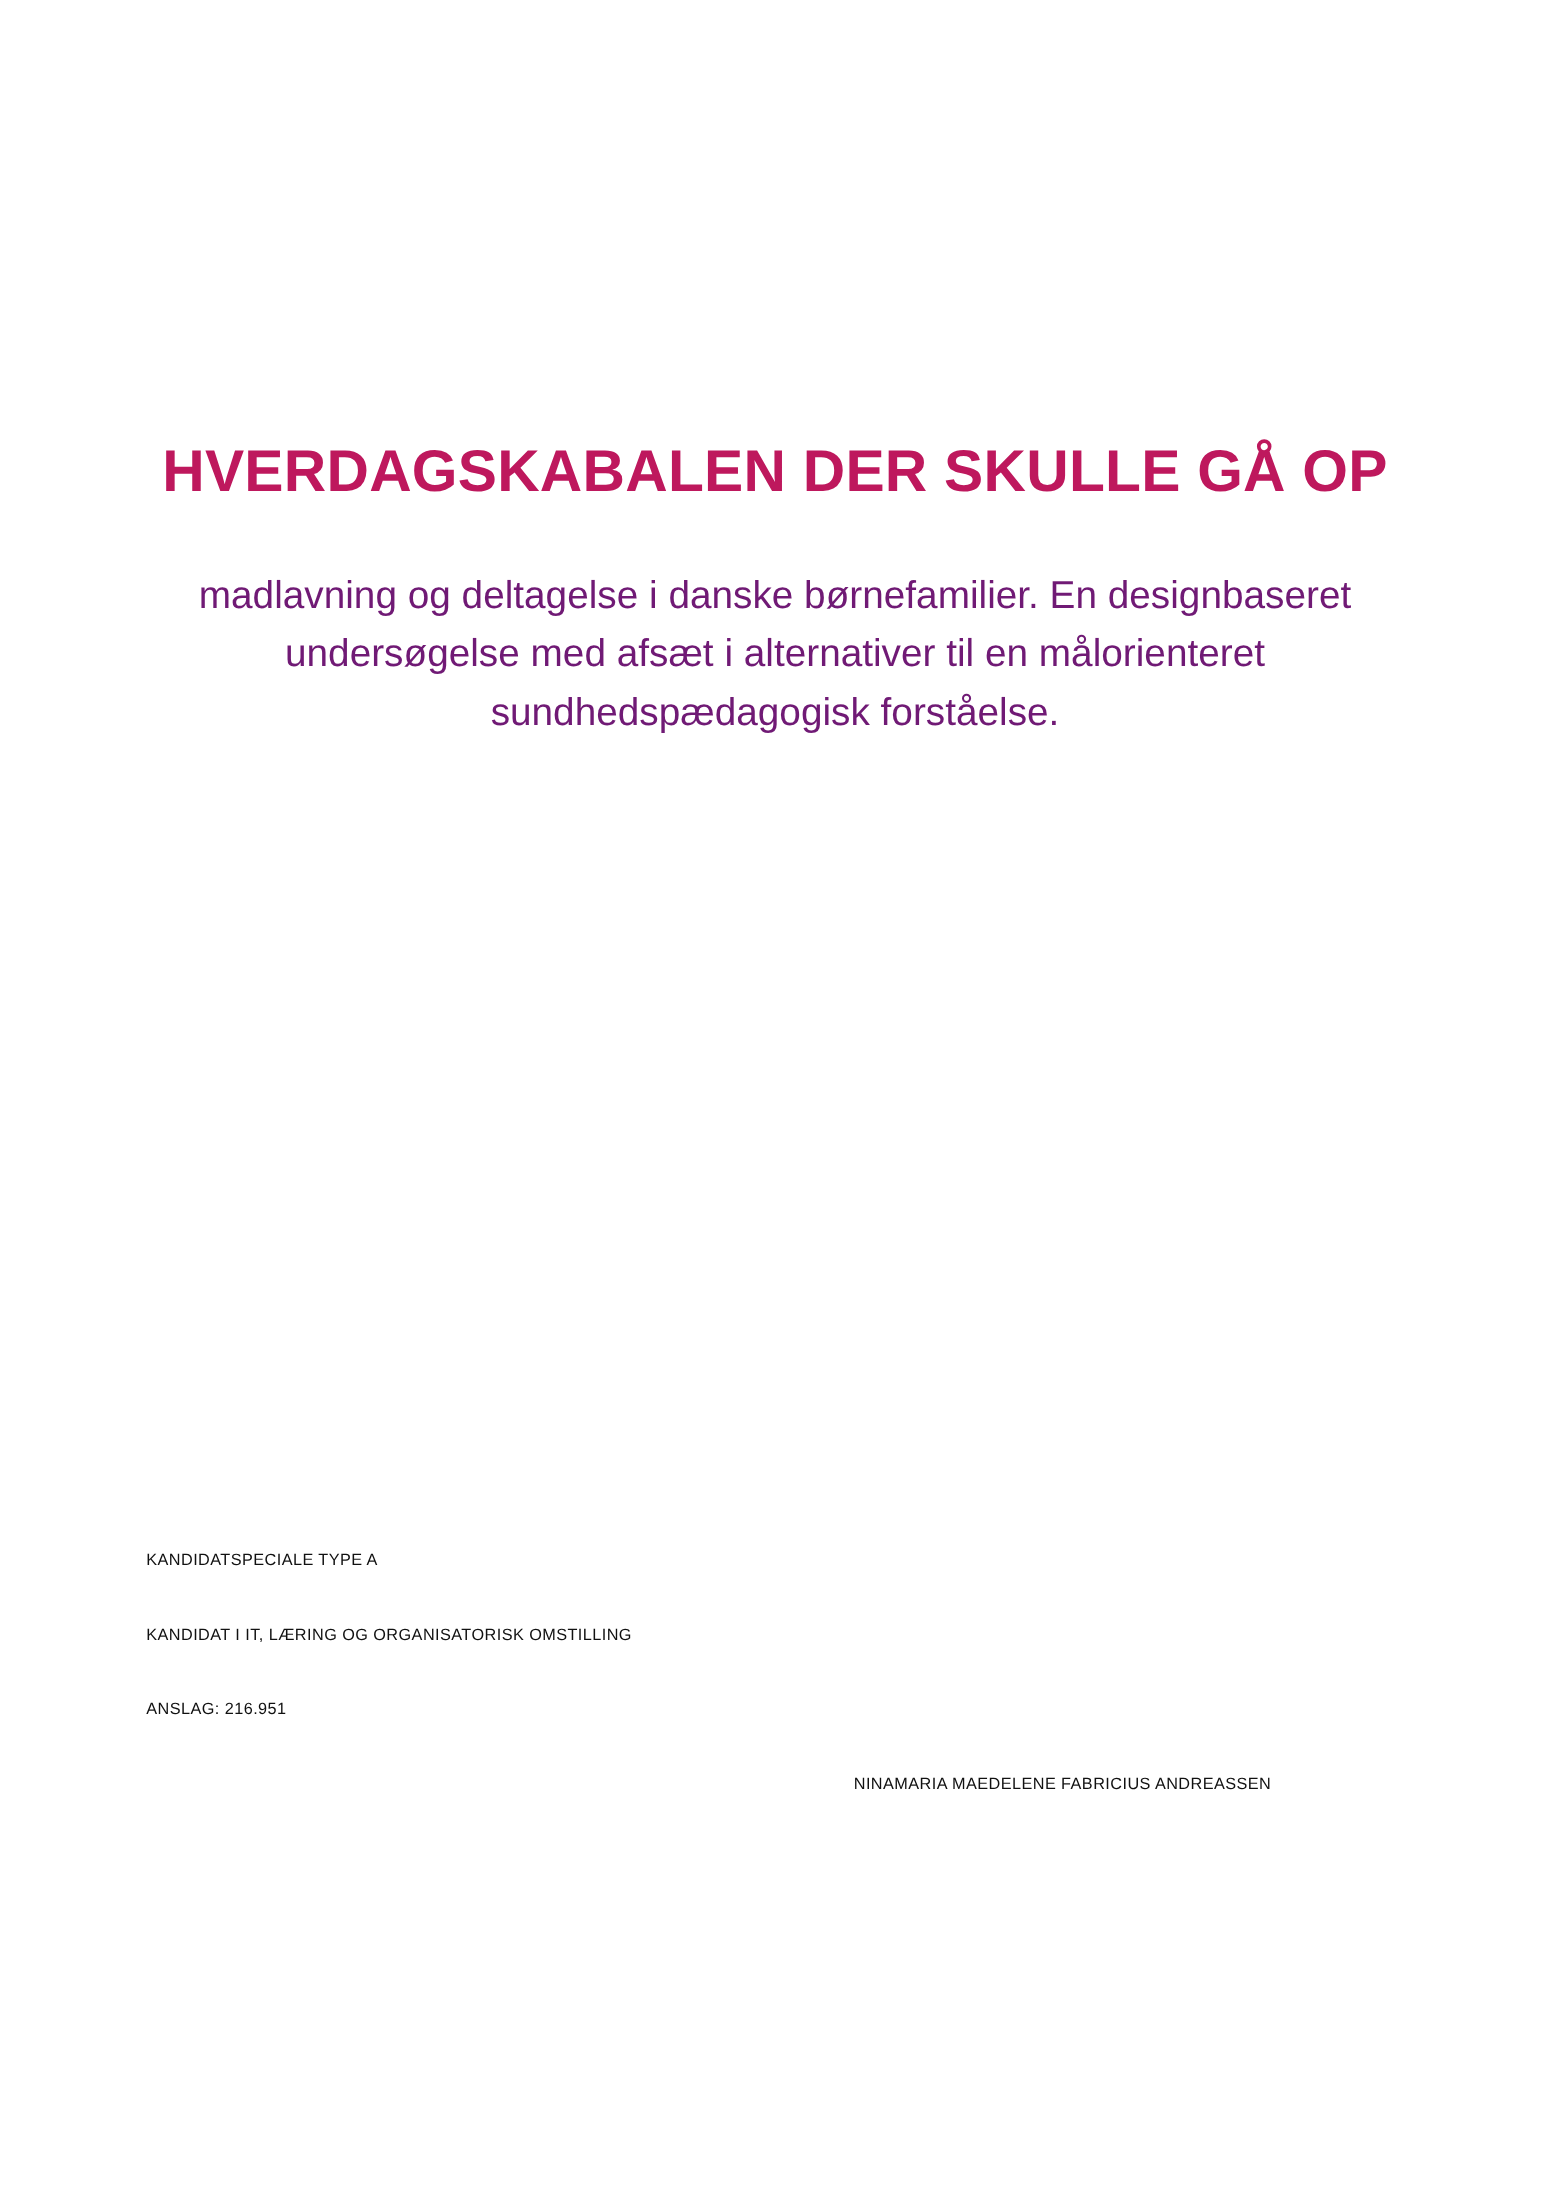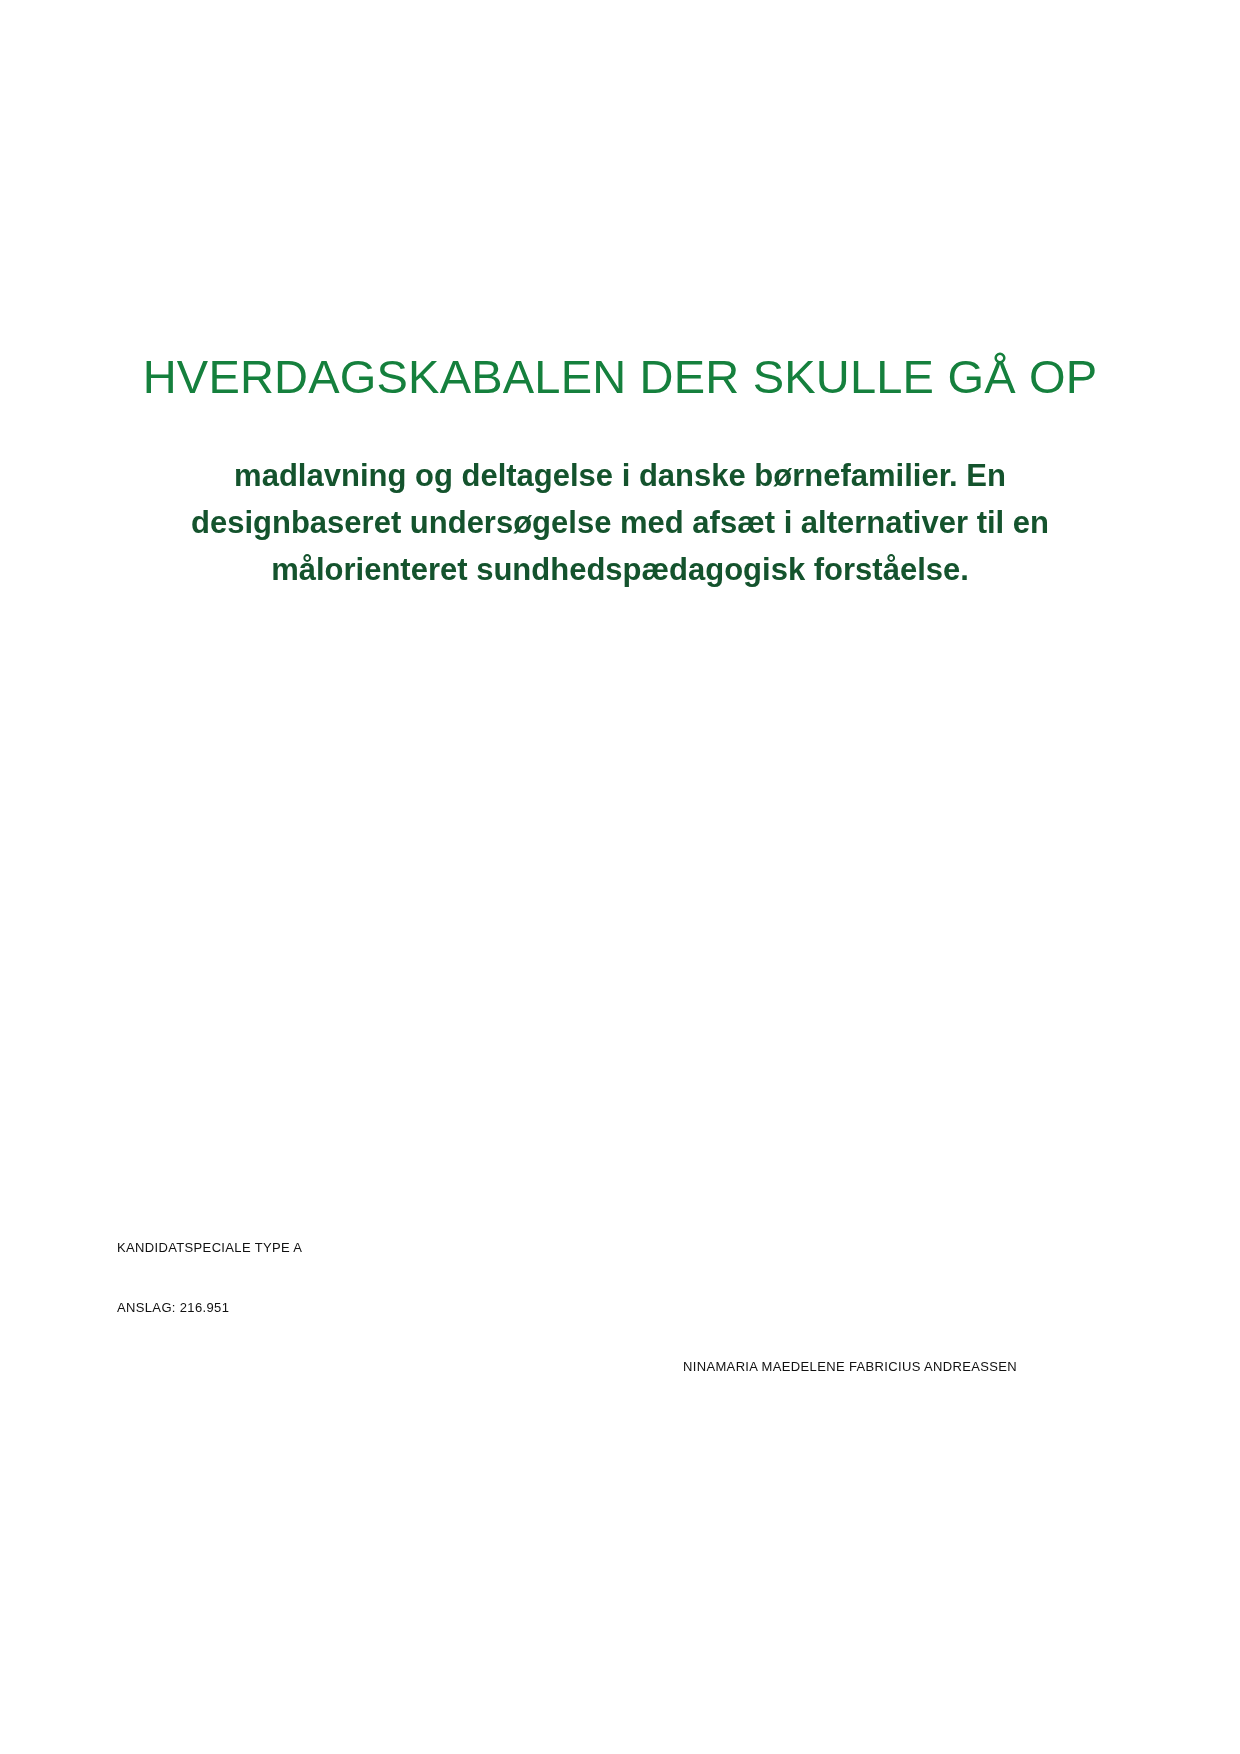--- a/index.html
+++ b/index.html
@@ -24,33 +24,33 @@
   }
   .title-block {
     position: absolute;
     left: 115px;
     top: 350px;
     width: 1010px;
     text-align: center;
   }
   .doc-title {
     font-size: 47px;
-    font-weight: 400;
+    font-weight: 700;
     letter-spacing: 0.2px;
     line-height: 1.15;
     margin: 0;
-    color: #15803d;
+    color: #be185d;
     white-space: nowrap;
   }
   .doc-subtitle {
     margin: 48px 0 0 0;
     font-size: 31px;
-    font-weight: 700;
+    font-weight: 400;
     line-height: 1.52;
-    color: #14532d;
+    color: #701a75;
     padding: 0 22px;
   }
   .meta-block {
     position: absolute;
     left: 117px;
     top: 1240px;
     width: 900px;
   }
   .meta-line {
     font-size: 13px;
@@ -70,17 +70,18 @@
 
 <div class="page">
 
   <div class="title-block">
     <h1 class="doc-title">HVERDAGSKABALEN DER SKULLE GÅ OP</h1>
     <p class="doc-subtitle">madlavning og deltagelse i danske børnefamilier. En designbaseret undersøgelse med afsæt i alternativer til en målorienteret sundhedspædagogisk forståelse.</p>
   </div>
 
   <div class="meta-block">
     <p class="meta-line">KANDIDATSPECIALE TYPE A</p>
+    <p class="meta-line">KANDIDAT I IT, LÆRING OG ORGANISATORISK OMSTILLING</p>
     <p class="meta-line">ANSLAG: 216.951</p>
     <p class="meta-line">NINAMARIA MAEDELENE FABRICIUS ANDREASSEN</p>
   </div>
 
 </div>
 
 </body></html>

